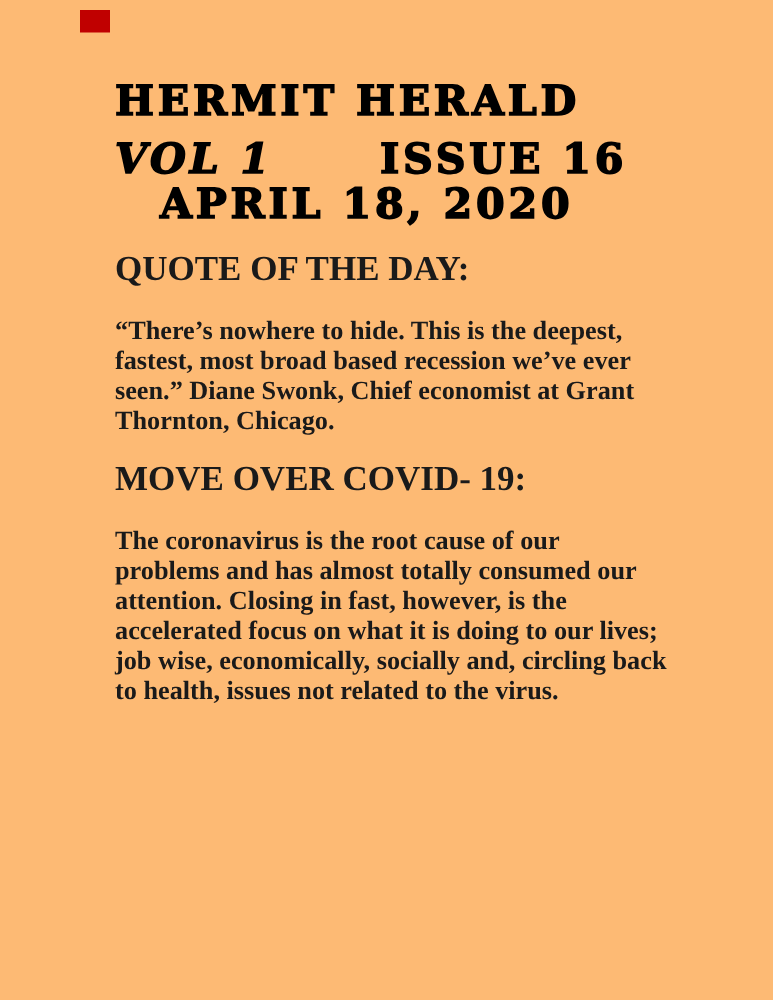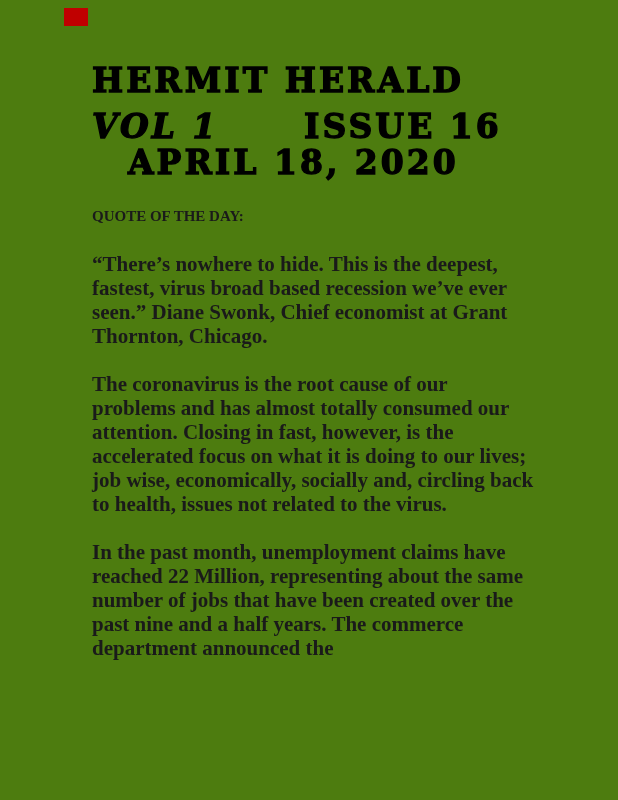--- a/index.html
+++ b/index.html
@@ -4,21 +4,21 @@
 <style>
   html, body {
     margin: 0;
     padding: 0;
     background: #ffffff;
   }
   .page {
     position: relative;
     width: 618px;
     height: 800px;
-    background: #4d7c0f;
+    background: #fdba74;
     overflow: hidden;
     font-family: "Liberation Serif", serif;
   }
   
   .marker {
     position: absolute;
     left: 64px;
     top: 8px;
     width: 24px;
     height: 18px;
@@ -46,21 +46,21 @@
     left: 92px;
     top: 204px;
     width: 442px;
     font-family: "Liberation Serif", serif;
     font-weight: bold;
     font-size: 21px;
     line-height: 24px;
     color: #1a1a1a;
   }
   .body-text .section-heading {
-    font-size: 15px;
+    font-size: 28px;
     line-height: 24px;
     margin: 24px 0 0 0;
     font-weight: bold;
   }
   .body-text .section-heading.first {
     margin-top: 0;
   }
   .body-text p {
     margin: 24px 0 0 0;
   }
@@ -76,22 +76,22 @@
     <div class="masthead-line masthead-title">HERMIT HERALD</div>
     <div class="masthead-line masthead-volume">VOL 1</div>
     <div class="masthead-line masthead-issue">ISSUE 16</div>
     <div class="masthead-line masthead-date">APRIL 18, 2020</div>
   </div>
 
   <div class="body-text">
 
     <div class="section-heading first">QUOTE OF THE DAY:</div>
 
-    <p>“There’s nowhere to hide. This is the deepest, fastest, virus broad based recession we’ve ever seen.”  Diane Swonk, Chief economist at Grant Thornton, Chicago.</p>
+    <p>“There’s nowhere to hide. This is the deepest, fastest, most broad based recession we’ve ever seen.”  Diane Swonk, Chief economist at Grant Thornton, Chicago.</p>
 
+    <div class="section-heading">MOVE OVER COVID- 19:</div>
 
     <p>The coronavirus is the root cause of our problems and has almost totally consumed our attention. Closing in fast, however, is the accelerated focus on what it is doing to our lives; job wise, economically, socially and, circling back to health, issues not related to the virus.</p>
 
-    <p>In the past month, unemployment claims have reached 22 Million, representing about the same number of jobs that have been created over the past nine and a half years. The commerce department announced the</p>
 
   </div>
 
 </div>
 
 </body></html>

